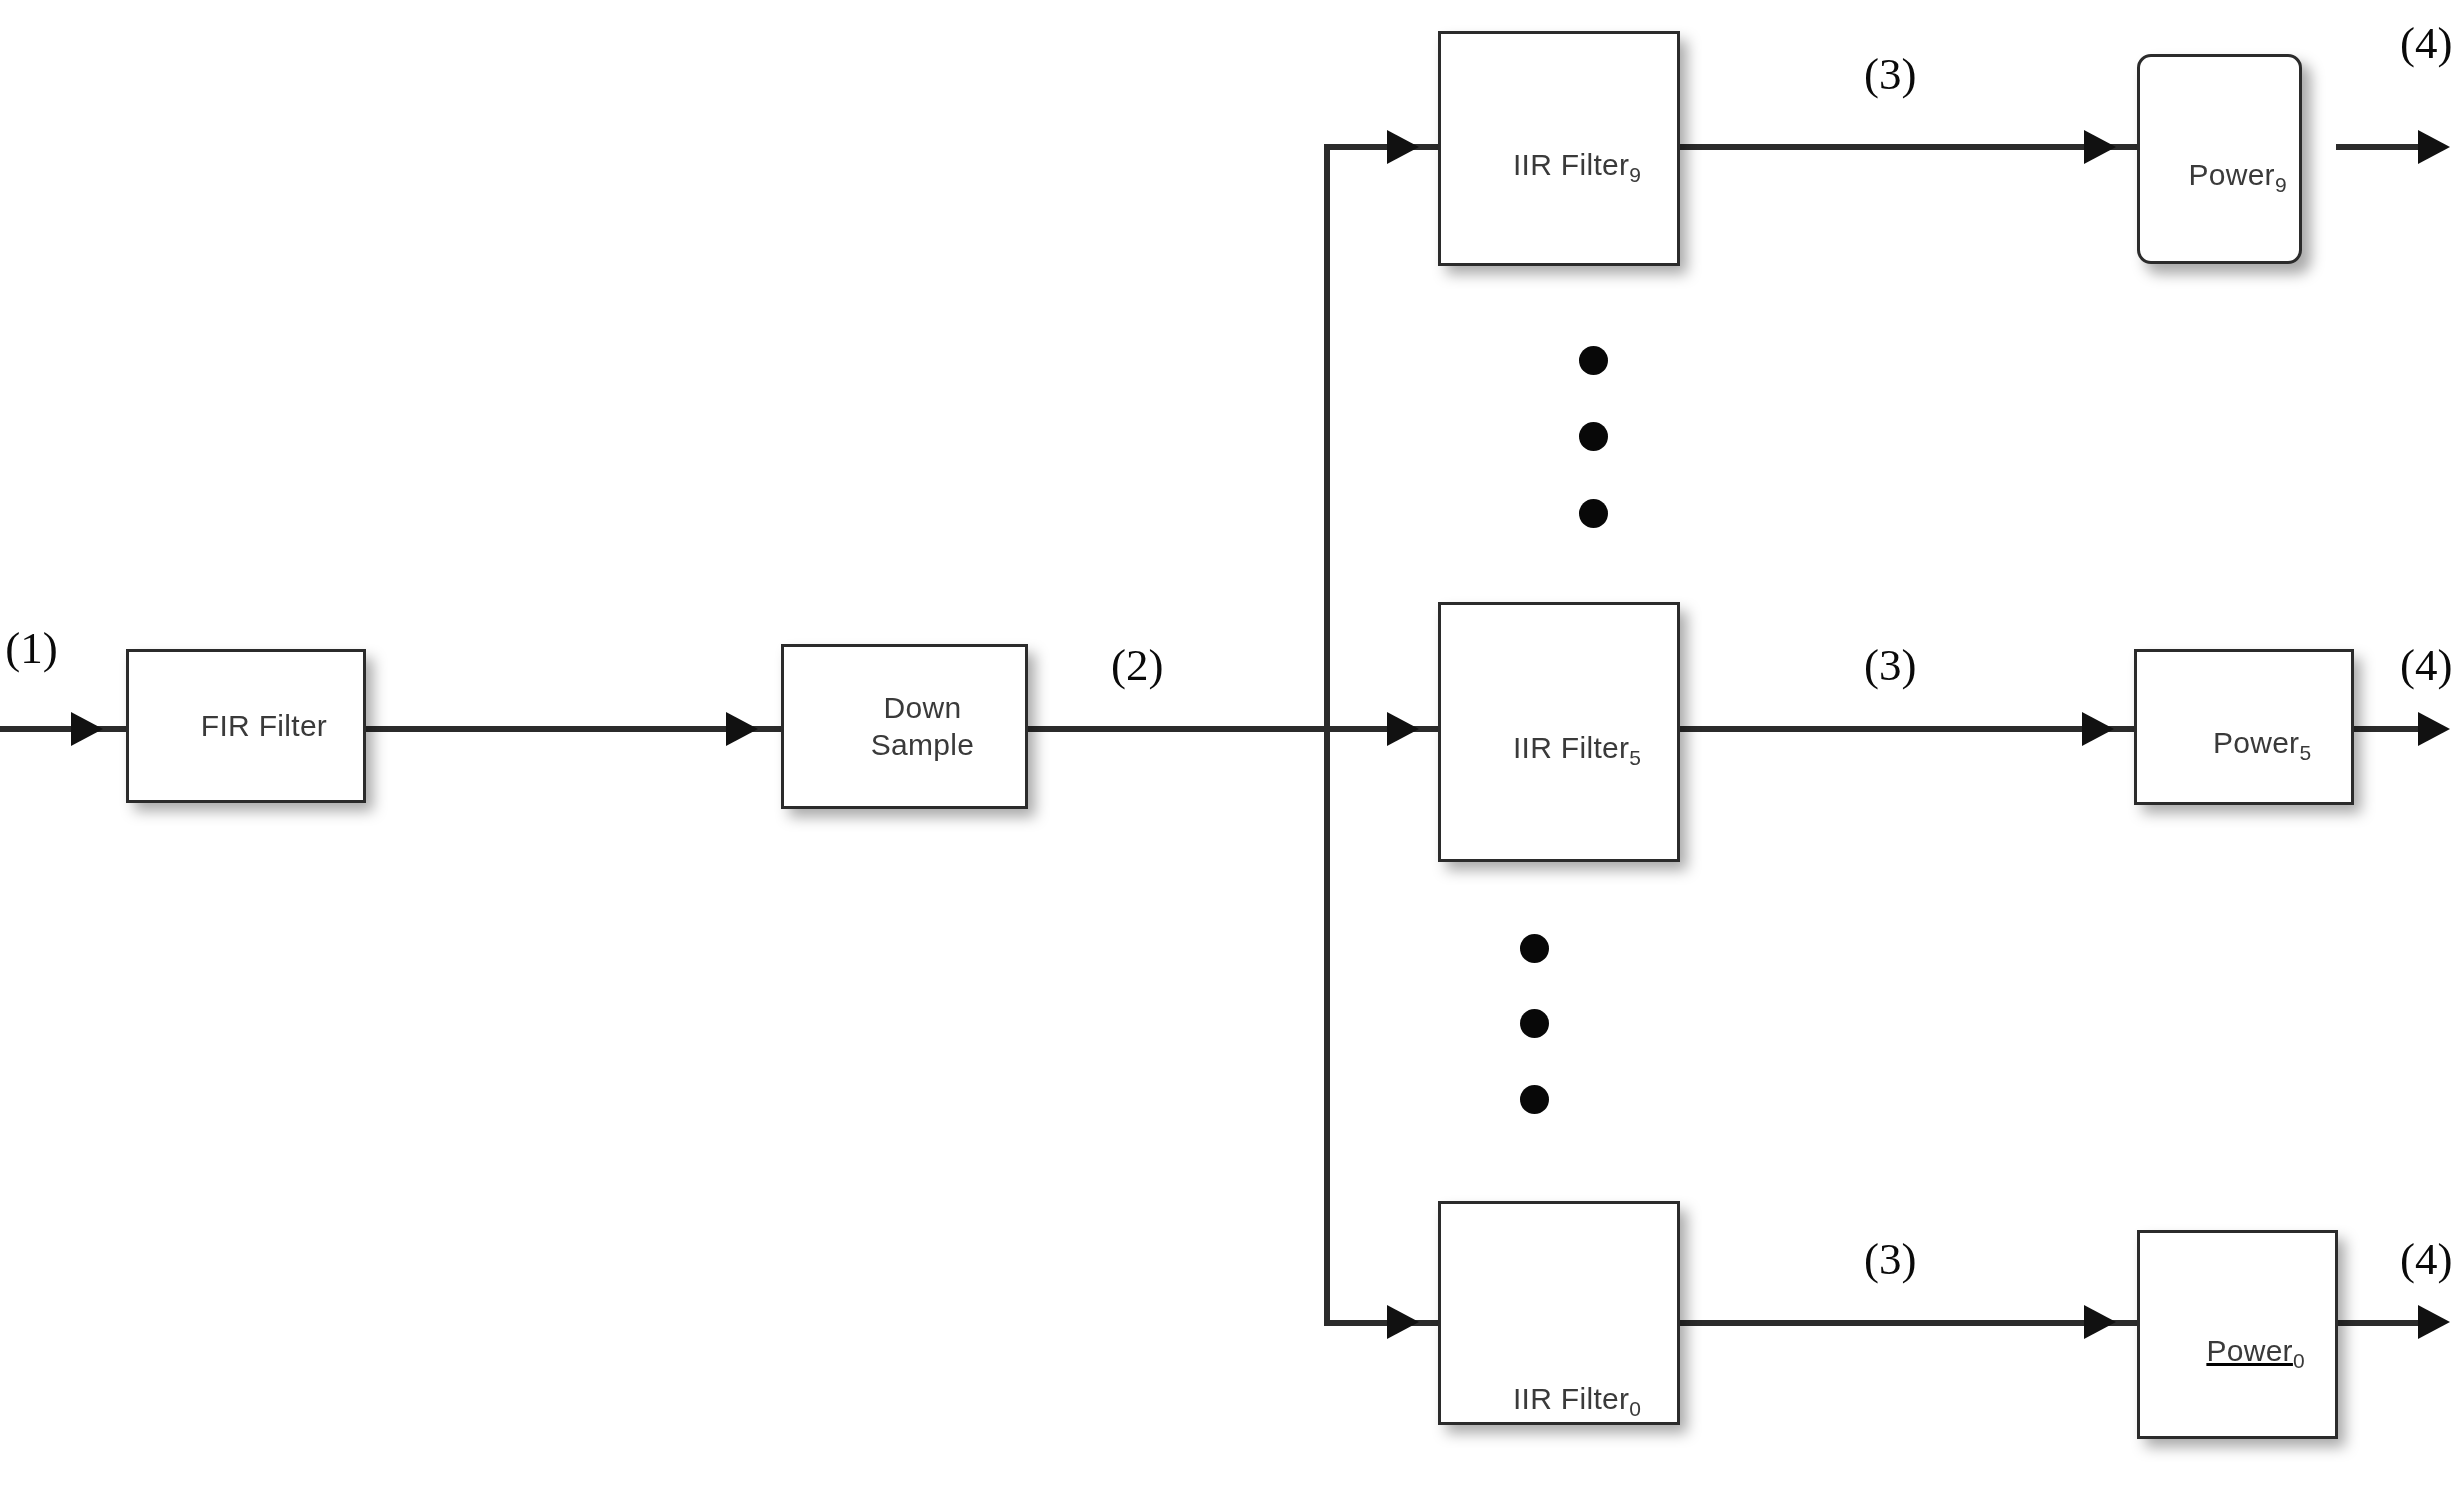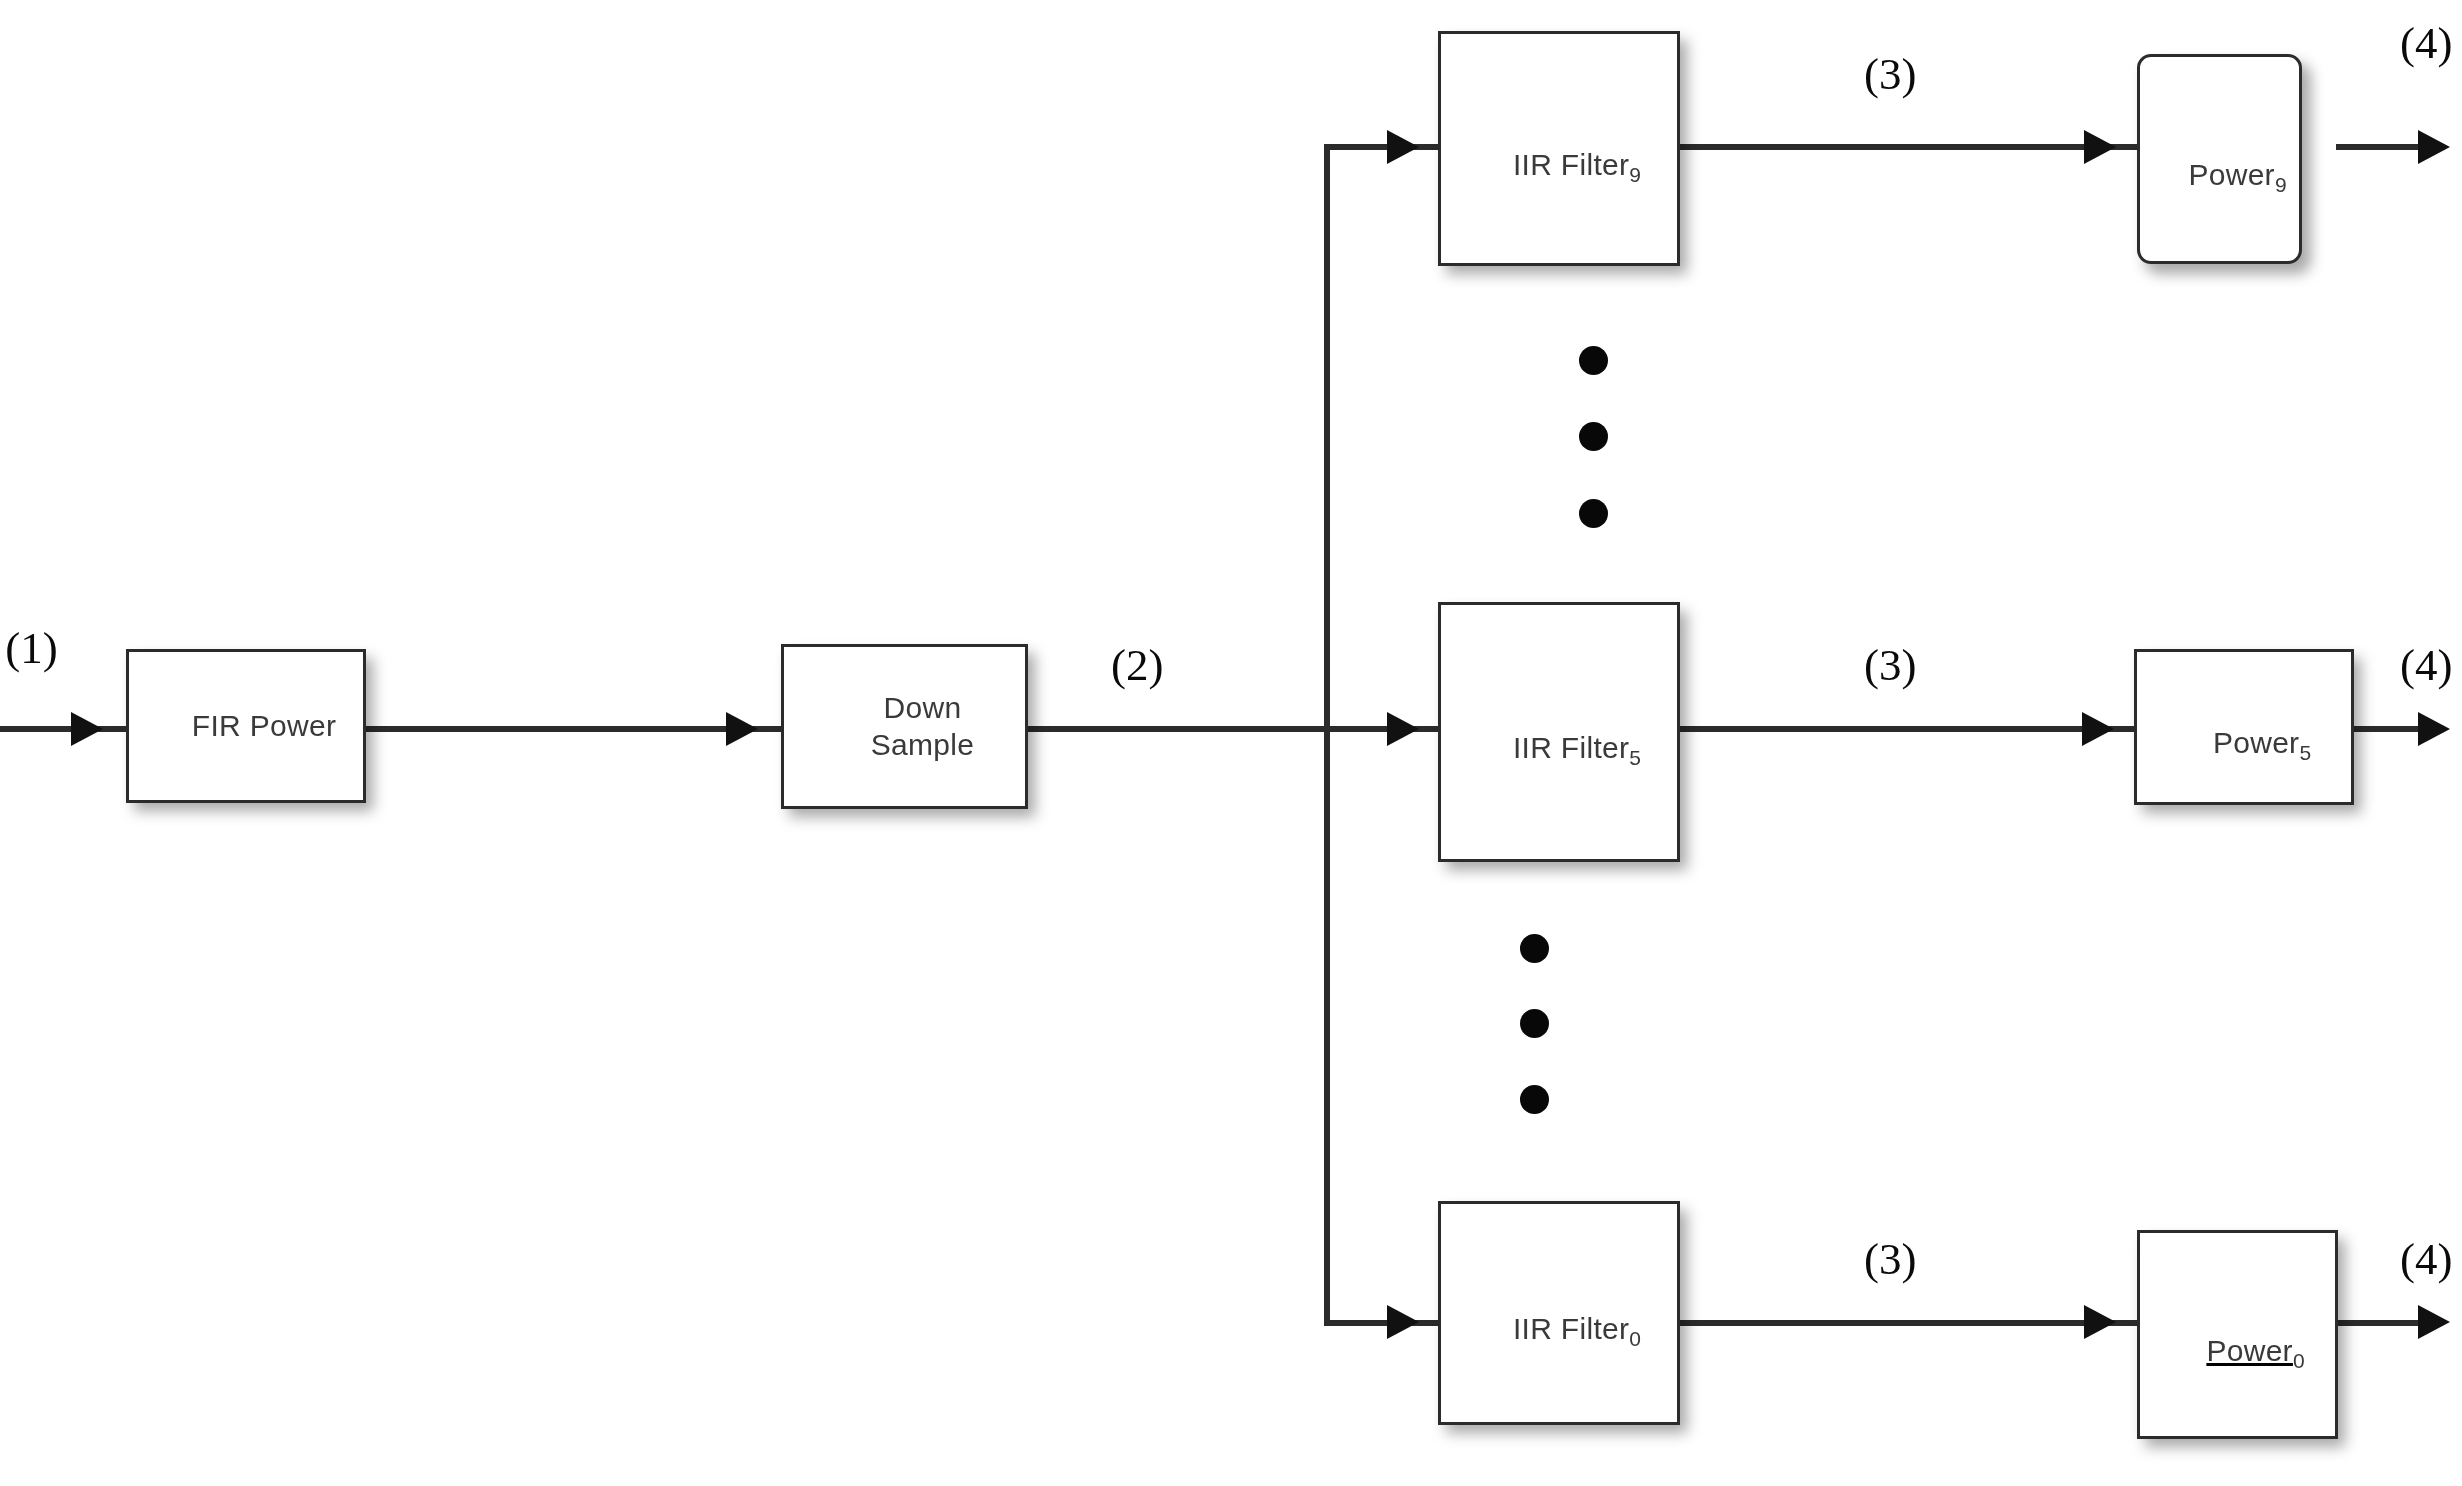--- a/index.html
+++ b/index.html
@@ -105,21 +105,21 @@
   <div class="tap" style="left:1864px; top:643px;">(3)</div>
   <div class="tap" style="left:2400px; top:643px;">(4)</div>
 
   <div class="tap" style="left:1864px; top:1237px;">(3)</div>
   <div class="tap" style="left:2400px; top:1237px;">(4)</div>
 
   <div class="wire-h" style="left:0px; top:726px; width:129px;"></div>
   <div class="arrow-r" style="left:71px; top:712px;"></div>
 
   <div class="block" style="left:126px; top:649px; width:240px; height:154px;">
-    <span class="block-label">FIR Power</span>
+    <span class="block-label">FIR Filter</span>
   </div>
 
   <div class="wire-h" style="left:363px; top:726px; width:420px;"></div>
   <div class="arrow-r" style="left:726px; top:712px;"></div>
 
   <div class="block" style="left:781px; top:644px; width:247px; height:165px;">
     <span class="block-label">Down
 Sample</span>
   </div>
 
@@ -175,21 +175,21 @@
 
   <div class="wire-h" style="left:2336px; top:726px; width:103px;"></div>
   <div class="arrow-r" style="left:2418px; top:712px;"></div>
 
   <div>
     <div class="dot" style="left:1520px; top:934px;"></div>
     <div class="dot" style="left:1520px; top:1009px;"></div>
     <div class="dot" style="left:1520px; top:1085px;"></div>
   </div>
 
-  <div class="block" style="left:1438px; top:1201px; width:242px; height:224px;">
+  <div class="block" style="left:1438px; top:1201px; width:242px; height:224px;align-items:flex-end;">
     <span class="block-label">
       <span>IIR Filter</span><sub>0</sub>
     </span>
   </div>
 
   <div class="wire-h" style="left:1678px; top:1320px; width:461px;"></div>
   <div class="arrow-r" style="left:2084px; top:1305px;"></div>
 
   <div class="block" style="left:2137px; top:1230px; width:201px; height:209px;text-decoration:underline;">
     <span class="block-label">

